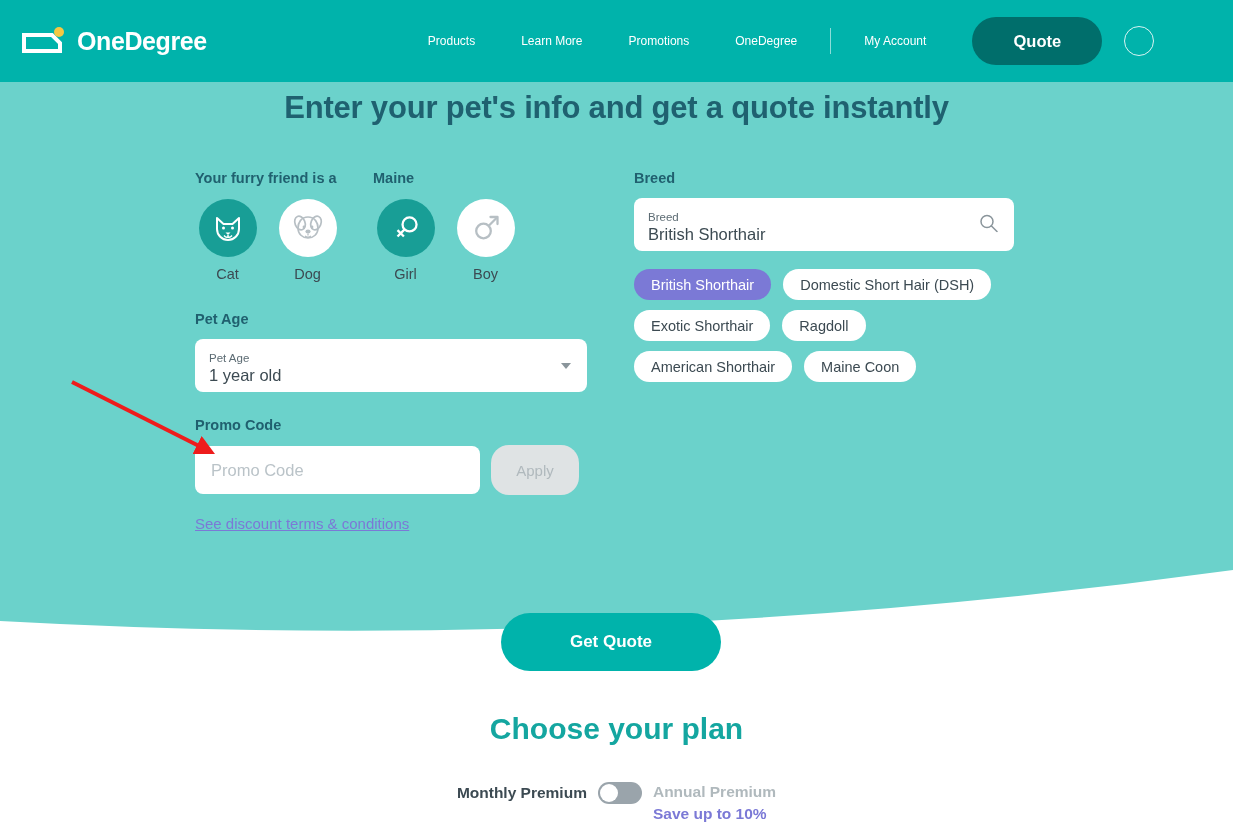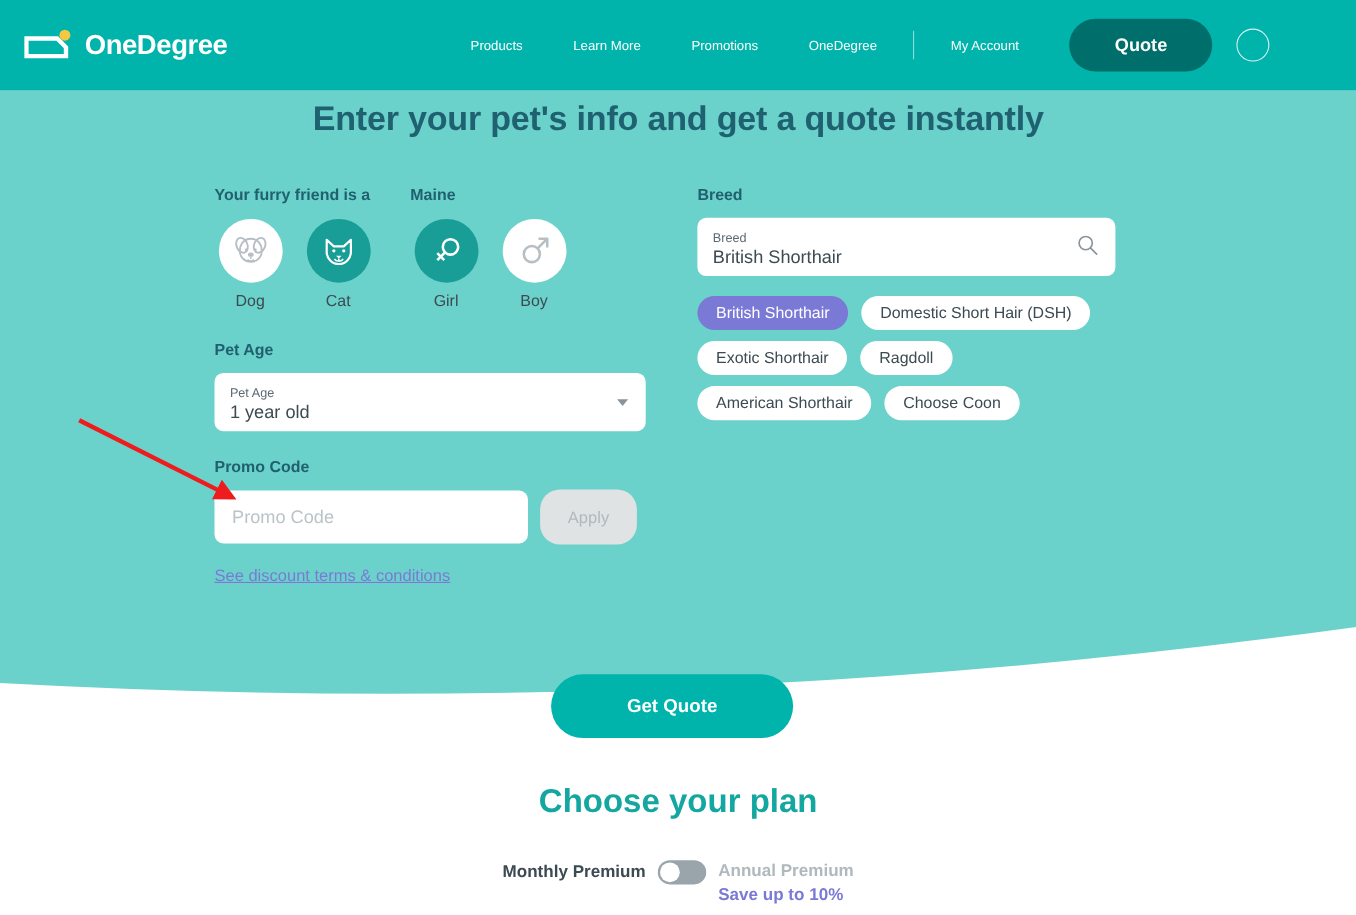--- a/index.html
+++ b/index.html
@@ -298,50 +298,50 @@
   <div class="hero-inner">
     <div class="hero-title">Enter your pet's info and get a quote instantly</div>
 
     <div class="col-left">
 
       <div class="choice-groups">
 
         <div>
           <div class="form-label choice-group-label">Your furry friend is a</div>
           <div class="choice-row">
+            <div class="choice-item">
+              <div class="choice-circle sel">
+                <svg width="34" height="34" viewBox="0 0 34 34">
+                  <path d="M6 7 L6 18 a11 11 0 0 0 22 0 L28 7 L21.5 13 L12.5 13 Z" fill="none" stroke="#ffffff" stroke-width="2" stroke-linejoin="round"></path>
+                  <circle cx="12.5" cy="17" r="1.5" fill="#ffffff"></circle>
+                  <circle cx="21.5" cy="17" r="1.5" fill="#ffffff"></circle>
+                  <path d="M14.5 21.5 L19.5 21.5 L17 24 Z" fill="#ffffff"></path>
+                  <path d="M17 24 L17 26" stroke="#ffffff" stroke-width="1.5"></path>
+                  <path d="M13 24.5 Q15 27 17 26" fill="none" stroke="#ffffff" stroke-width="1.4"></path>
+                  <path d="M21 24.5 Q19 27 17 26" fill="none" stroke="#ffffff" stroke-width="1.4"></path>
+                </svg>
+              </div>
+              <div class="choice-name">Cat</div>
+            </div>
+
             <div class="choice-item">
               <div class="choice-circle unsel">
                 <svg width="34" height="34" viewBox="0 0 34 34">
                   <ellipse cx="9" cy="12" rx="5" ry="7" transform="rotate(-22 9 12)" fill="none" stroke="#b7bfc4" stroke-width="1.7"></ellipse>
                   <ellipse cx="25" cy="12" rx="5" ry="7" transform="rotate(22 25 12)" fill="none" stroke="#b7bfc4" stroke-width="1.7"></ellipse>
                   <path d="M17 6 C24 6 27 12 27 17 C27 23 22.5 27 17 27 C11.5 27 7 23 7 17 C7 12 10 6 17 6 Z" fill="none" stroke="#b7bfc4" stroke-width="1.7"></path>
                   <circle cx="13" cy="16" r="1.4" fill="#b7bfc4"></circle>
                   <circle cx="21" cy="16" r="1.4" fill="#b7bfc4"></circle>
                   <ellipse cx="17" cy="20.5" rx="2.6" ry="2" fill="#b7bfc4"></ellipse>
                   <path d="M17 22.5 L17 24.5" stroke="#b7bfc4" stroke-width="1.3"></path>
                   <path d="M14 25 Q17 27.5 20 25" fill="none" stroke="#b7bfc4" stroke-width="1.3"></path>
                 </svg>
               </div>
               <div class="choice-name">Dog</div>
             </div>
-
-            <div class="choice-item">
-              <div class="choice-circle sel">
-                <svg width="34" height="34" viewBox="0 0 34 34">
-                  <path d="M6 7 L6 18 a11 11 0 0 0 22 0 L28 7 L21.5 13 L12.5 13 Z" fill="none" stroke="#ffffff" stroke-width="2" stroke-linejoin="round"></path>
-                  <circle cx="12.5" cy="17" r="1.5" fill="#ffffff"></circle>
-                  <circle cx="21.5" cy="17" r="1.5" fill="#ffffff"></circle>
-                  <path d="M14.5 21.5 L19.5 21.5 L17 24 Z" fill="#ffffff"></path>
-                  <path d="M17 24 L17 26" stroke="#ffffff" stroke-width="1.5"></path>
-                  <path d="M13 24.5 Q15 27 17 26" fill="none" stroke="#ffffff" stroke-width="1.4"></path>
-                  <path d="M21 24.5 Q19 27 17 26" fill="none" stroke="#ffffff" stroke-width="1.4"></path>
-                </svg>
-              </div>
-              <div class="choice-name">Cat</div>
-            </div>
           </div>
         </div>
 
         <div style="margin-left:33px;">
           <div class="form-label choice-group-label">Maine</div>
           <div class="choice-row">
             <div class="choice-item">
               <div class="choice-circle sel">
                 <svg width="34" height="34" viewBox="0 0 34 34">
                   <g transform="rotate(45 17 17)">
@@ -399,21 +399,21 @@
           </svg>
         </div>
       </div>
 
       <div class="chips">
         <div class="chip sel">British Shorthair</div>
         <div class="chip">Domestic Short Hair (DSH)</div>
         <div class="chip">Exotic Shorthair</div>
         <div class="chip">Ragdoll</div>
         <div class="chip">American Shorthair</div>
-        <div class="chip">Choose Coon</div>
+        <div class="chip">Maine Coon</div>
       </div>
     </div>
   </div>
 </div>
 
 <button class="get-quote-btn">Get Quote</button>
 
 <div class="plan-title">Choose your plan</div>
 
 <div class="plan-toggle-row">

